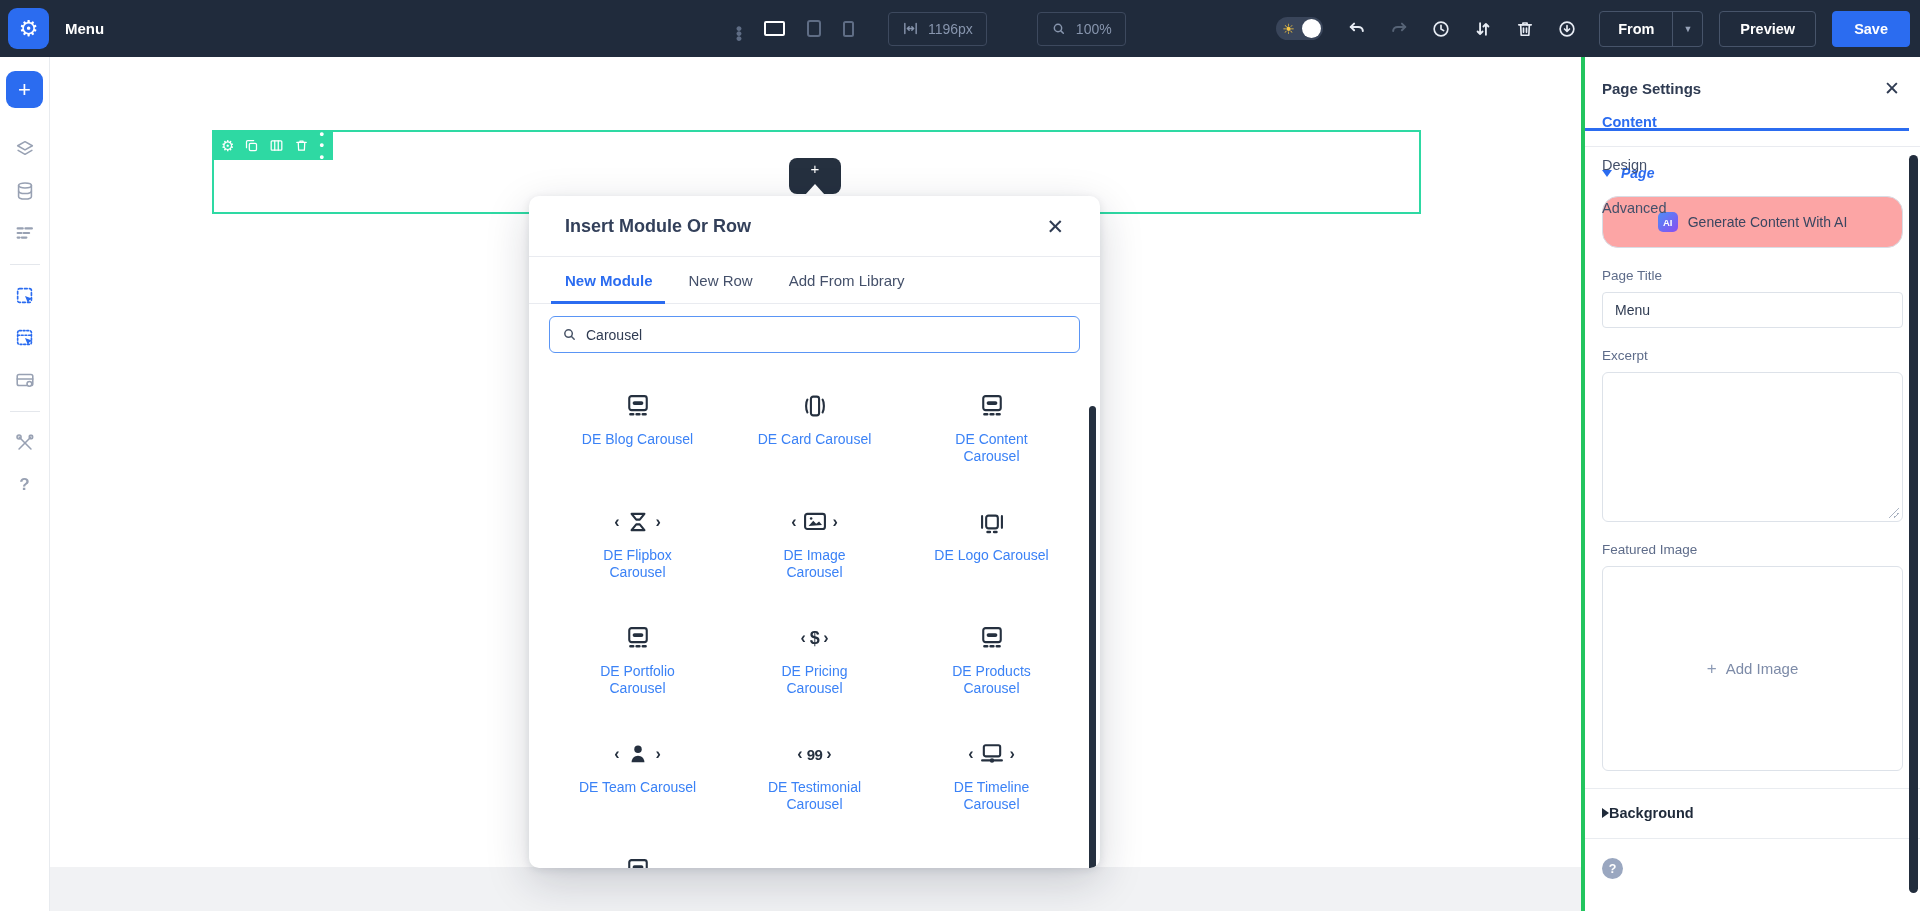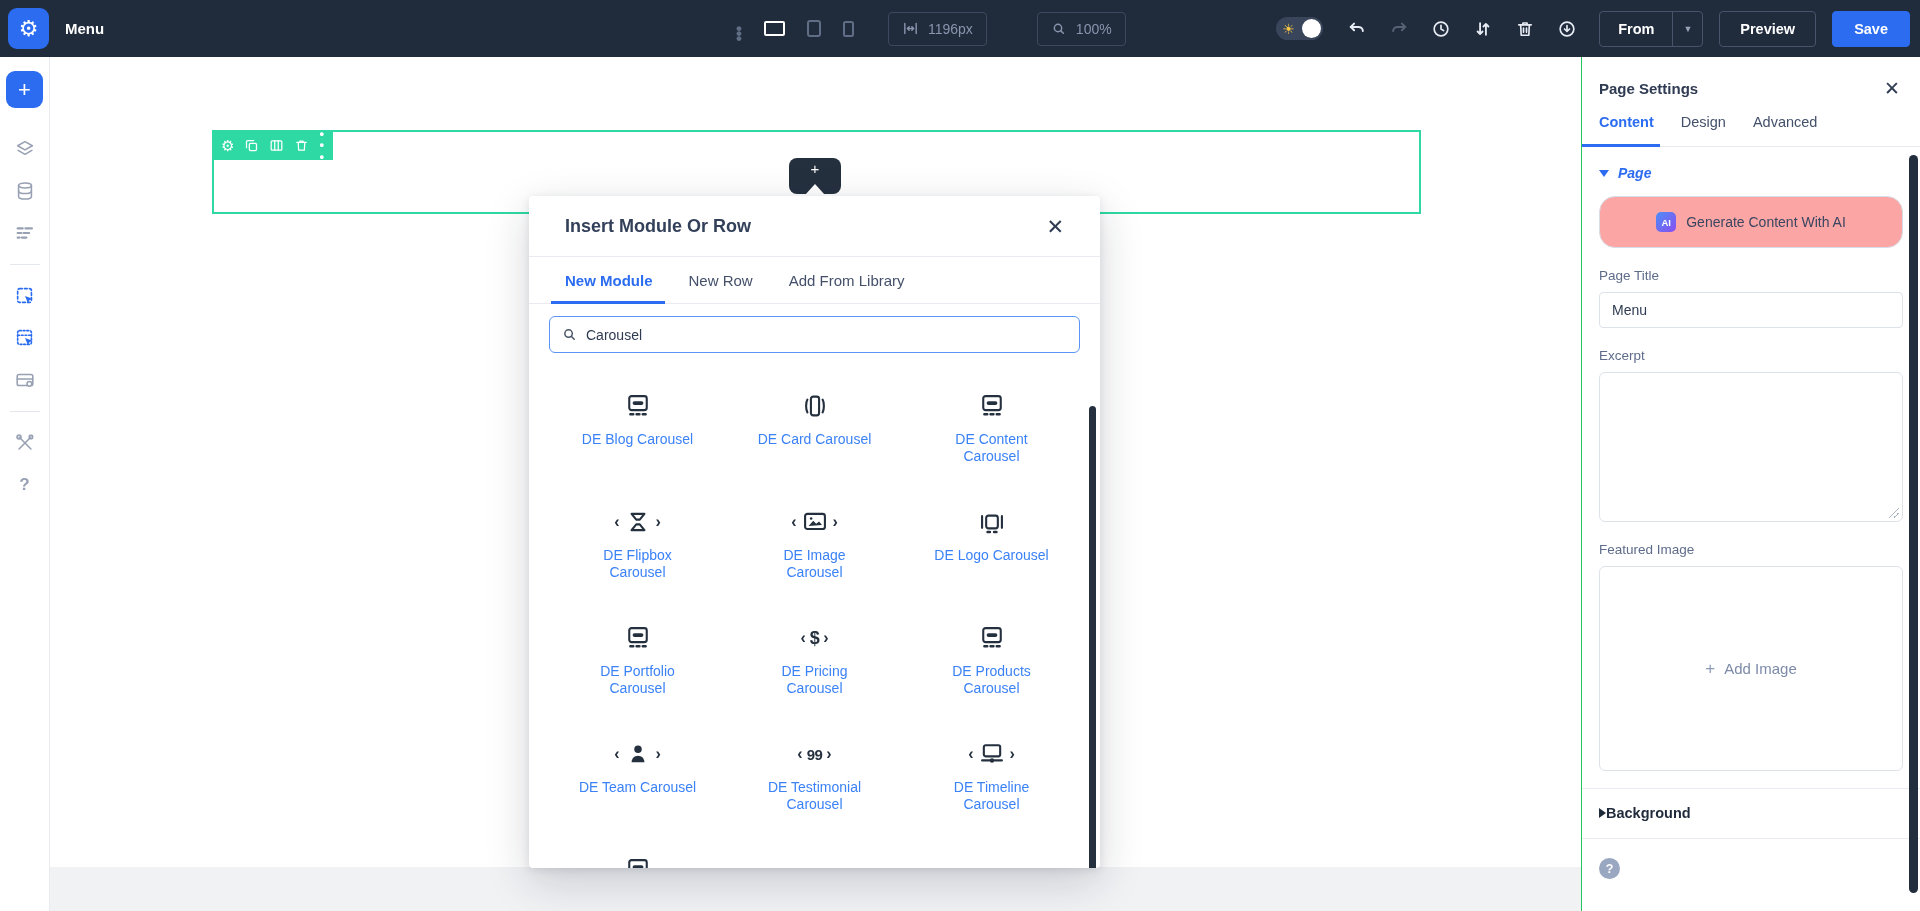--- a/index.html
+++ b/index.html
@@ -79,21 +79,21 @@
 
   .insert-handle { position:absolute; left:739px; top:101px; width:52px; height:36px;
                    background:#25303f; border-radius:8px; display:flex; justify-content:center;
                    color:#fff; font-size:15px; padding-top:2px; cursor:pointer; z-index:20; }
   .insert-handle .notch { position:absolute; bottom:-1px; left:50%; transform:translateX(-50%);
                    width:0; height:0; border-left:10px solid transparent;
                    border-right:10px solid transparent; border-bottom:11px solid #fff; }
 
   
   .modal { position:absolute; left:479px; top:139px; width:571px; height:672px;
-           background:#fff; border-radius:4px; z-index:25;
+           background:#fff; border-radius:10px; z-index:25;
            box-shadow:0 14px 44px rgba(20,30,50,.18), 0 2px 8px rgba(20,30,50,.10);
            display:flex; flex-direction:column; overflow:hidden; }
   .modal-header { height:61px; padding:0 36px; display:flex; align-items:center;
                   justify-content:space-between; border-bottom:1px solid #e9ebf0; flex:none; }
   .modal-title { font-size:18px; font-weight:700; color:#33405a; }
   .modal-close { font-size:21px; color:#2f3b52; cursor:pointer; line-height:1; }
   .modal-tabs { display:flex; gap:36px; padding:0 36px; border-bottom:1px solid #e9ebf0;
                 height:47px; align-items:stretch; flex:none; }
   .mtab { display:flex; align-items:center; font-size:15px; color:#44506a;
           position:relative; cursor:pointer; white-space:nowrap; }
@@ -114,27 +114,27 @@
   .module-icon svg { width:28px; height:28px; display:block; }
   .module-icon .ang { font-size:16px; font-weight:700; line-height:1; }
   .module-icon b.glyph { font-size:18px; font-weight:800; letter-spacing:-.5px; }
   .module-label { margin-top:8px; font-size:14px; color:#3b82f6; text-align:center;
                   line-height:1.22; max-width:122px; }
   .modal-scrollbar { position:absolute; right:4px; top:102px; width:7px; height:492px;
                      background:#25303f; border-radius:4px; cursor:pointer; }
 
   
   .panel { position:absolute; right:0; top:57px; width:339px; bottom:0; background:#fff;
-           border-left:1px solid #22c55e; z-index:30; }
+           border-left:4px solid #22c55e; z-index:30; }
   .panel-head { display:flex; align-items:center; justify-content:space-between;
                 padding:22px 20px 0 17px; }
   .panel-title { font-size:15px; font-weight:700; color:#2f3b52; }
   .panel-close { font-size:19px; color:#2f3b52; cursor:pointer; line-height:1; }
   .panel-tabs { display:flex; gap:27px; padding:0 17px; margin-top:16px; height:33px;
-                border-bottom:1px solid #e9ebf0; align-items:stretch; }
+                border-bottom:1px solid #e9ebf0; align-items:stretch;flex-direction:column; }
   .ptab { display:flex; align-items:flex-start; font-size:14.5px; color:#44506a;
           position:relative; cursor:pointer; }
   .ptab.active { color:#2b6cf0; font-weight:600; }
   .ptab.active::after { content:""; position:absolute; left:-17px; right:-6px; bottom:-1px;
                         height:3px; background:#2b6cf0; }
   .panel-content { padding:16px 17px 0; }
   .section-head { display:flex; align-items:center; gap:9px; color:#2b6cf0;
                   font-size:14px; font-weight:700; cursor:pointer; margin:2px 0 15px;font-style:italic; }
   .tri-down { width:0; height:0; border-left:5px solid transparent; border-right:5px solid transparent;
               border-top:7px solid #2b6cf0; }

